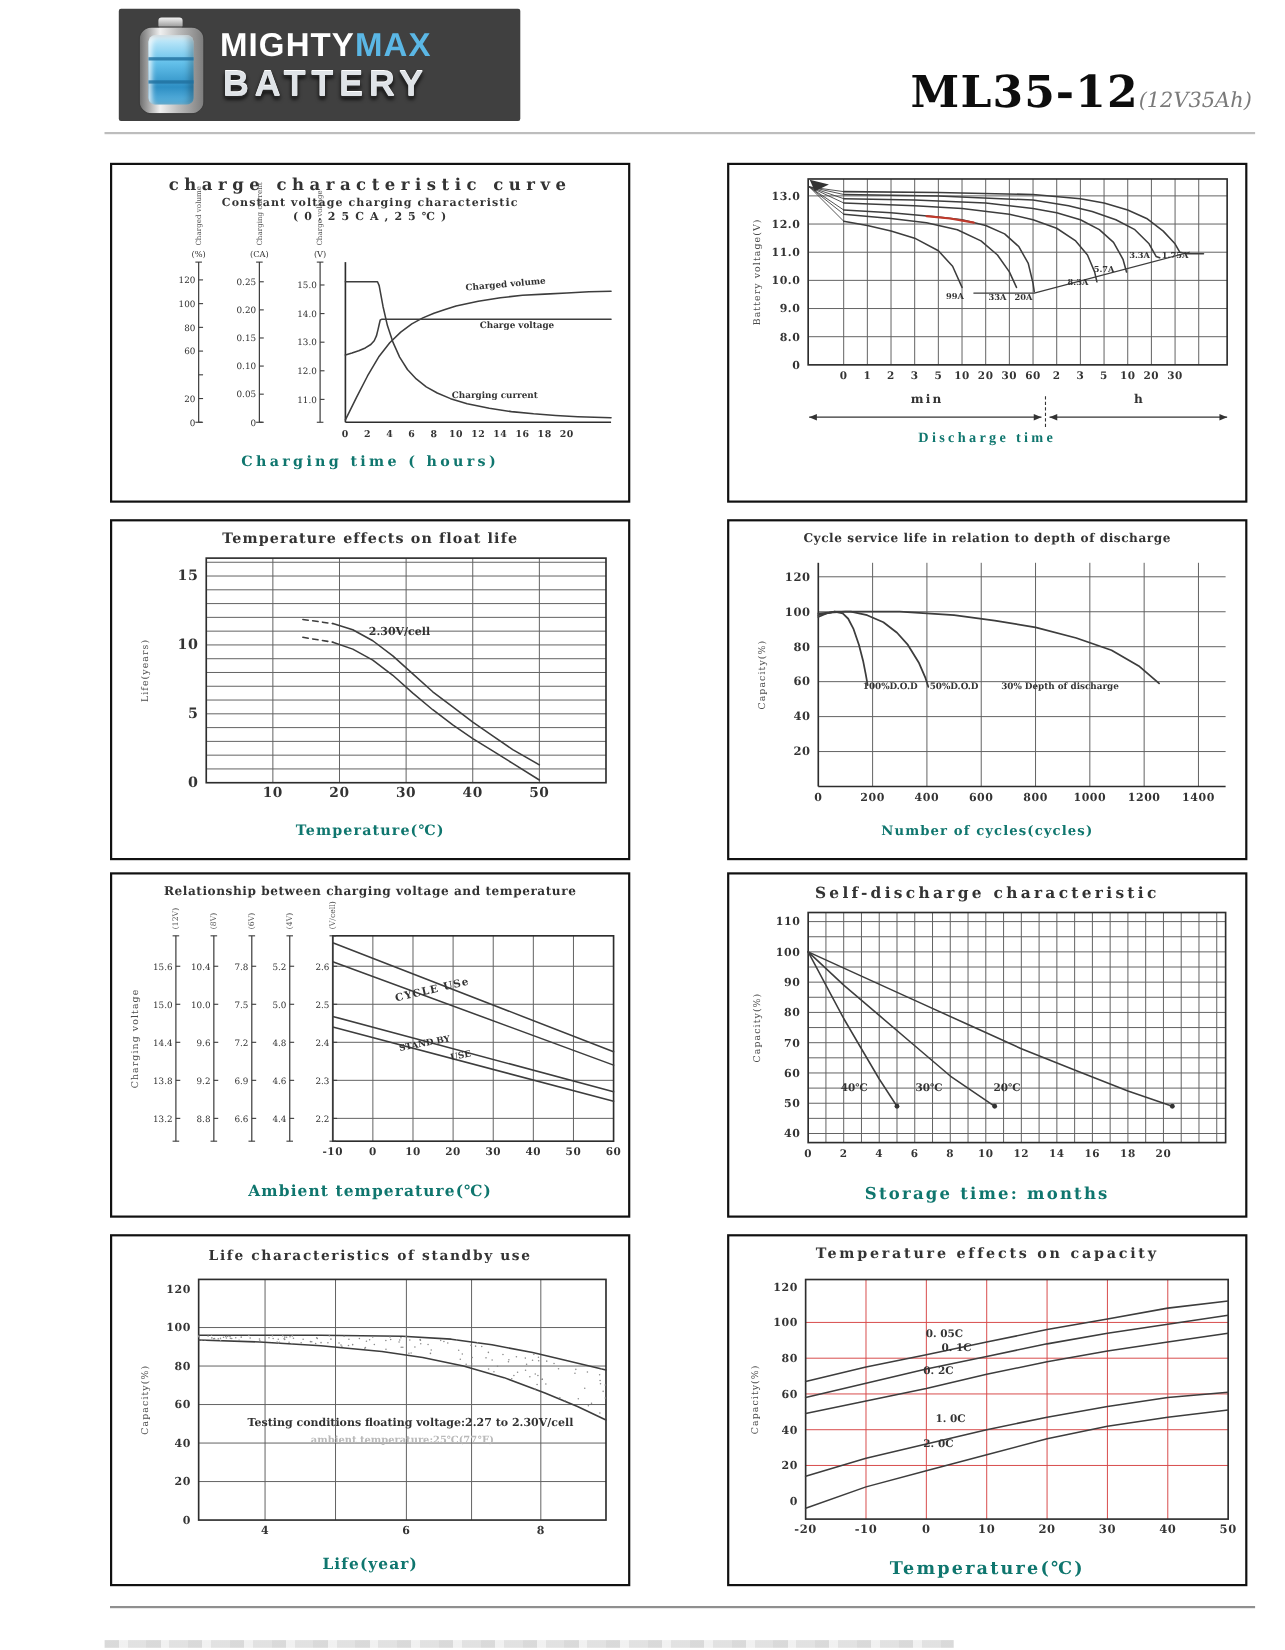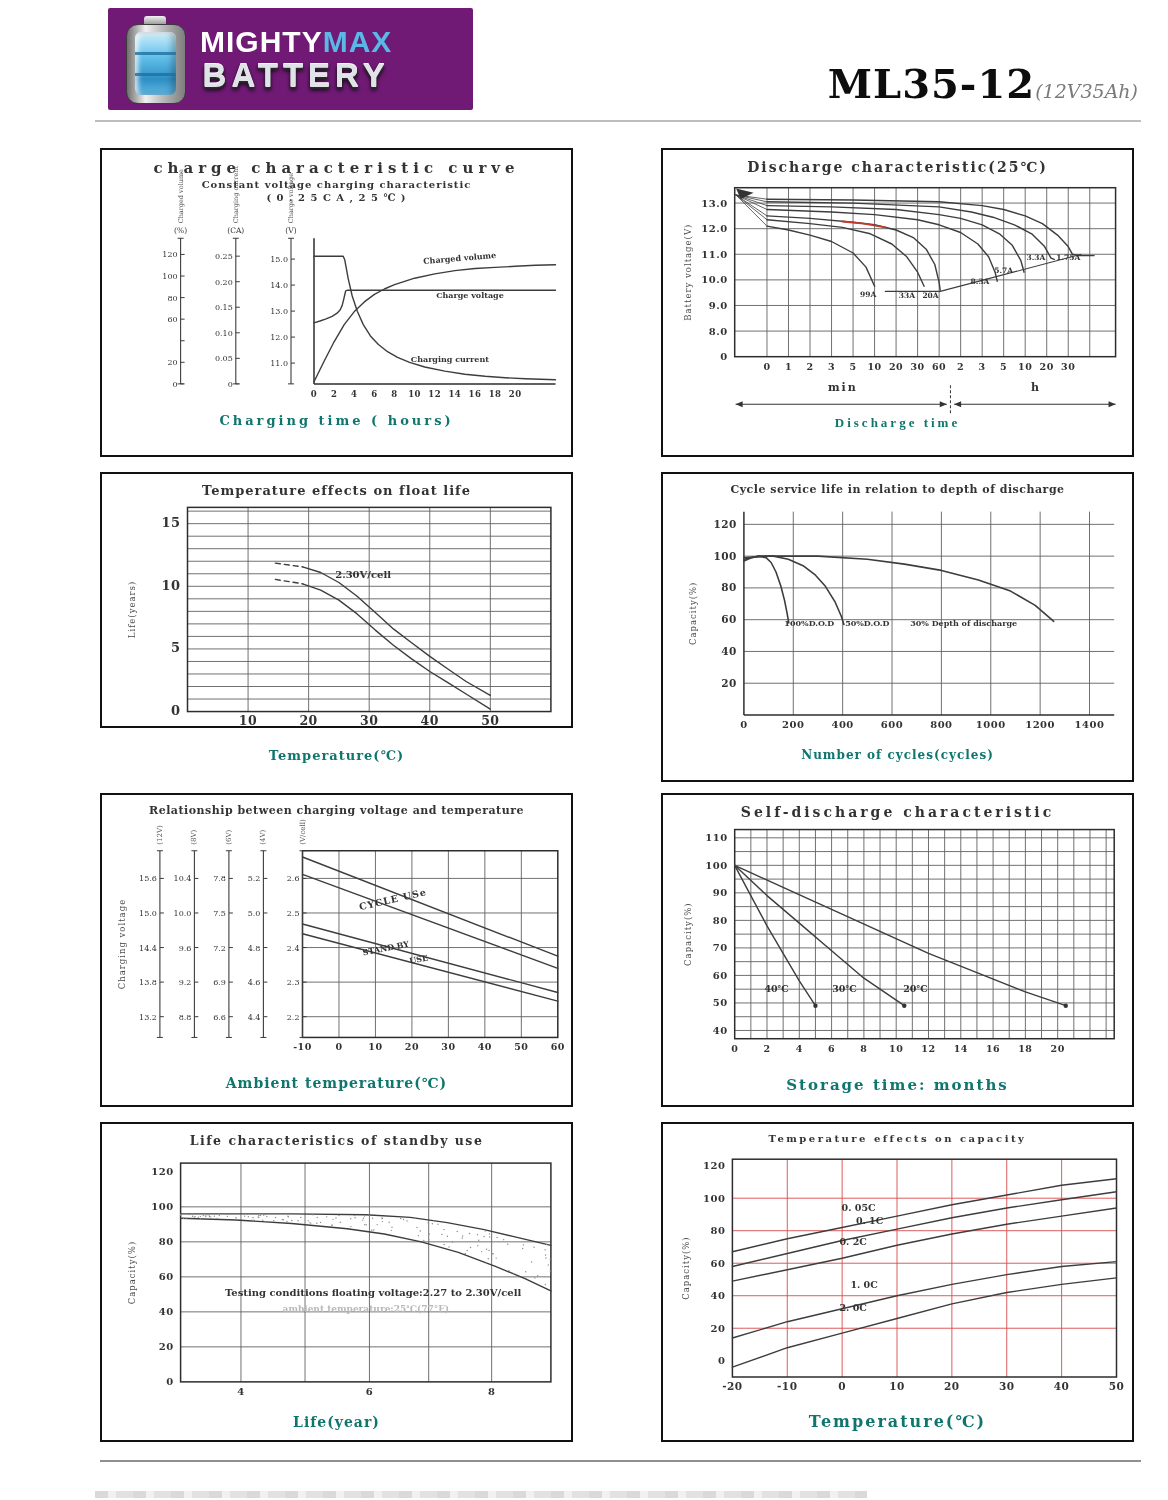--- a/index.html
+++ b/index.html
@@ -1,20 +1,20 @@
 <!DOCTYPE html>
 <html><head>
 <meta charset="utf-8">
 <style>
   html,body{margin:0;padding:0;background:#fff;}
   .page{position:relative;width:1168px;height:1500px;background:#fff;overflow:hidden;
         font-family:"DejaVu Serif","Liberation Serif",serif;}
 
   
-  .logo{position:absolute;left:108px;top:8px;width:365px;height:102px;background:#701a75;
+  .logo{position:absolute;left:108px;top:8px;width:365px;height:102px;background:#404040;
         display:flex;align-items:center;border-radius:2px;}
   .batt{width:70px;height:88px;margin-left:12px;position:relative;flex:0 0 auto;}
   .batt-cap{position:absolute;top:1px;left:24px;width:22px;height:10px;border-radius:3px;
             background:linear-gradient(180deg,#f2f2f2,#8a8a8a);}
   .batt-body{position:absolute;top:9px;left:6px;width:58px;height:78px;border-radius:12px;
              background:linear-gradient(90deg,#6e6e6e,#f0f0f0 32%,#bdbdbd 60%,#7d7d7d);
              border:1px solid #3c3c3c;}
   .batt-inner{position:absolute;top:7px;left:8px;width:41px;height:63px;border-radius:6px;
               background:linear-gradient(180deg,#cfeffc 0%,#63c0ea 40%,#2e8fc4 75%,#61b7e2 100%);
               box-shadow:inset -4px 0 6px rgba(0,0,0,.25), inset 3px 2px 5px rgba(255,255,255,.8);}
@@ -33,36 +33,36 @@
   .rule{position:absolute;background:#bdbdbd;}
   .top-rule{left:95px;top:120px;width:1046px;height:2px;}
   .bottom-rule{left:100px;top:1460px;width:1041px;height:2px;background:#8f8f8f;}
   .footer-strip{position:absolute;left:95px;top:1491px;width:772px;height:7px;opacity:.75;
     background:repeating-linear-gradient(90deg,#cdcdcd 0 13px,#ececec 13px 21px,#d8d8d8 21px 38px);}
 
   
   .panel{position:absolute;background:#fff;border:2px solid #111;box-sizing:border-box;color:#2f2f2f;}
   .p0{left:100px;top:148px;width:473px;height:309px}
   .p1{left:661px;top:148px;width:473px;height:309px}
-  .p2{left:100px;top:472px;width:473px;height:256px}
+  .p2{left:100px;top:472px;width:473px;height:310px}
   .p3{left:661px;top:472px;width:473px;height:310px}
   .p4{left:100px;top:793px;width:473px;height:314px}
   .p5{left:661px;top:793px;width:473px;height:314px}
   .p6{left:100px;top:1122px;width:473px;height:320px}
   .p7{left:661px;top:1122px;width:473px;height:320px}
 
   .t{text-align:center;font-weight:bold;margin:9px 4px 0;color:#333;}
   .t0{font-size:15px;letter-spacing:5px;}
   .t1{font-size:14px;letter-spacing:2px;}
   .t2{font-size:13px;letter-spacing:1px;}
   .t3{font-size:11px;letter-spacing:.5px;}
   .t4{font-size:11px;letter-spacing:.5px;}
   .t5{font-size:14px;letter-spacing:3px;}
   .t6{font-size:12.5px;letter-spacing:1.5px;}
-  .t7{font-size:10px;letter-spacing:2.5px;}
+  .t7{font-size:13px;letter-spacing:2.5px;}
   .sub{text-align:center;font-size:10px;font-weight:bold;letter-spacing:1px;color:#333;margin-top:2px;}
   svg.plot{display:block;margin:2px auto 0;overflow:visible;}
   .xl{text-align:center;font-weight:bold;color:#0f766e;}
   .xl0{font-size:13px;letter-spacing:3px;margin-top:0px;}
   .xl1{font-size:13px;letter-spacing:3px;margin-top:0px;font-family:Liberation Serif, serif;}
   .xl2{font-size:13px;letter-spacing:1px;margin-top:2px;}
   .xl3{font-size:12px;letter-spacing:1px;margin-top:2px;}
   .xl4{font-size:14px;letter-spacing:1px;margin-top:2px;}
   .xl5{font-size:15px;letter-spacing:2px;margin-top:2px;}
   .xl6{font-size:14px;letter-spacing:1px;margin-top:2px;}
@@ -166,21 +166,20 @@
         <polyline points="207.0,51.2 236.2,51.2 237.7,54.7 241.2,73.6 245.2,91.0 250.3,106.3 256.3,119.6 263.4,130.9 271.4,139.5 280.5,146.7 290.5,152.3 302.6,157.4 317.7,162.0 337.8,166.1 357.9,169.2 378.1,171.2 398.2,172.7 418.3,173.8 448.5,174.8" fill="none" stroke="#3d3d3d" stroke-width="1.4" stroke-linejoin="round" stroke-linecap="round"></polyline>
         <polyline points="207.0,176.7 217.1,156.2 227.1,136.8 237.2,119.6 247.3,106.6 257.3,96.9 267.4,89.4 277.4,84.0 287.5,79.7 297.6,76.4 307.6,73.2 327.8,68.9 347.9,65.6 368.0,63.5 388.1,62.4 408.3,61.3 428.4,60.2 448.5,59.7" fill="none" stroke="#3d3d3d" stroke-width="1.4" stroke-linejoin="round" stroke-linecap="round"></polyline>
         <text x="352.90625" y="55.92888888888889" fill="#333" font-size="8" text-anchor="middle" font-family="&quot;DejaVu Serif&quot;,&quot;Liberation Serif&quot;,serif" font-weight="bold" transform="rotate(-5 352.90625 55.92888888888889)">Charged volume</text>
         <text x="362.96875" y="93.08" fill="#333" font-size="8" text-anchor="middle" font-family="&quot;DejaVu Serif&quot;,&quot;Liberation Serif&quot;,serif" font-weight="bold">Charge voltage</text>
         <text x="342.84375" y="156.77999999999997" fill="#333" font-size="8" text-anchor="middle" font-family="&quot;DejaVu Serif&quot;,&quot;Liberation Serif&quot;,serif" font-weight="bold">Charging current</text>
       </svg>
     <div class="xl xl0">Charging time ( hours)</div>
   </section>
 
   <section class="panel p1">
-    <h3 class="t t1">Discharge  characteristic(25℃)</h3>
     <svg class="plot" width="460" height="238" viewBox="0 0 460 238">
         <line x1="98.9779661016949" y1="10.709999999999999" x2="98.9779661016949" y2="179.69" stroke="#616161" stroke-width="0.9"></line>
         <line x1="120.4966101694915" y1="10.709999999999999" x2="120.4966101694915" y2="179.69" stroke="#616161" stroke-width="0.9"></line>
         <line x1="142.01525423728813" y1="10.709999999999999" x2="142.01525423728813" y2="179.69" stroke="#616161" stroke-width="0.9"></line>
         <line x1="163.53389830508473" y1="10.709999999999999" x2="163.53389830508473" y2="179.69" stroke="#616161" stroke-width="0.9"></line>
         <line x1="185.05254237288136" y1="10.709999999999999" x2="185.05254237288136" y2="179.69" stroke="#616161" stroke-width="0.9"></line>
         <line x1="206.57118644067796" y1="10.709999999999999" x2="206.57118644067796" y2="179.69" stroke="#616161" stroke-width="0.9"></line>
         <line x1="228.08983050847456" y1="10.709999999999999" x2="228.08983050847456" y2="179.69" stroke="#616161" stroke-width="0.9"></line>
         <line x1="249.6084745762712" y1="10.709999999999999" x2="249.6084745762712" y2="179.69" stroke="#616161" stroke-width="0.9"></line>
         <line x1="271.12711864406776" y1="10.709999999999999" x2="271.12711864406776" y2="179.69" stroke="#616161" stroke-width="0.9"></line>

